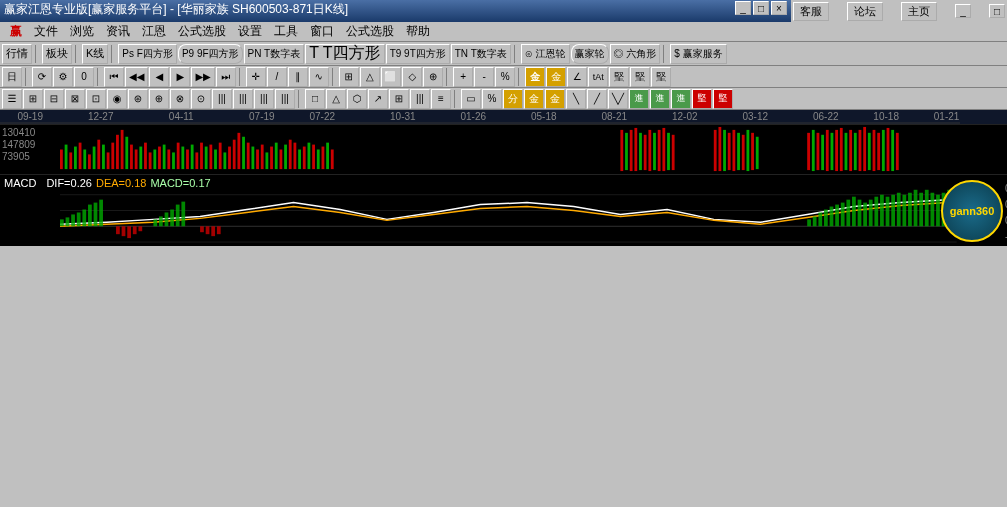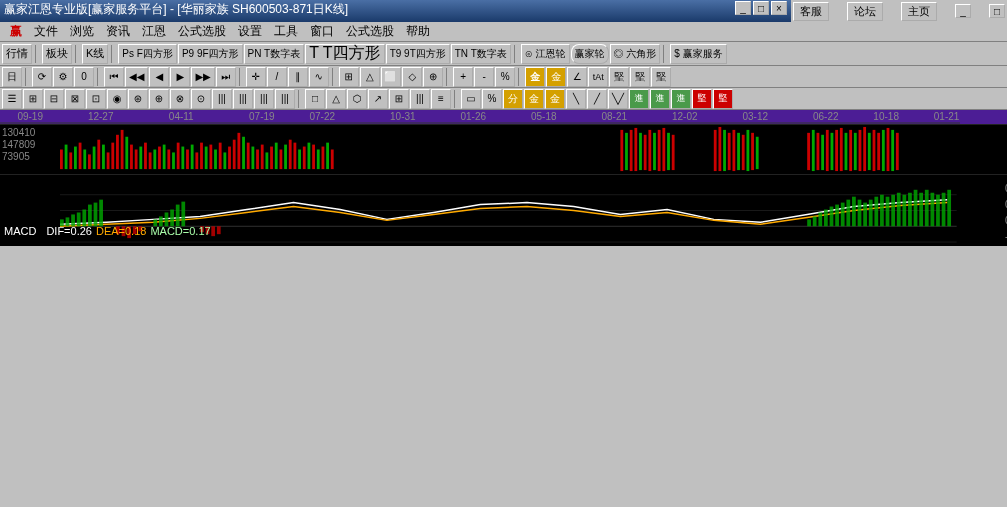--- a/index.html
+++ b/index.html
@@ -172,21 +172,21 @@
 </div>
 
 <div class="toolbar-row">
   <div class="tb-btn" style="font-size:11px;">行情</div>
   <div class="tb-sep"></div>
   <div class="tb-btn" style="font-size:11px;">板块</div>
   <div class="tb-sep"></div>
   <div class="tb-btn" style="font-size:11px;">K线</div>
   <div class="tb-sep"></div>
   <div class="tb-btn" style="font-size:10px;">Ps F四方形</div>
-  <div class="tb-btn" style="font-size:10px;">P9 9F四方形</div>
+  <div class="tb-btn" style="font-size:10px;border-radius:8px;">P9 9F四方形</div>
   <div class="tb-btn" style="font-size:10px;">PN T数字表</div>
   <div class="tb-btn" style="font-size:16px;text-align:center;">T T四方形</div>
   <div class="tb-btn" style="font-size:10px;">T9 9T四方形</div>
   <div class="tb-btn" style="font-size:10px;">TN T数字表</div>
   <div class="tb-sep"></div>
   <div class="tb-btn" style="font-size:10px;">⊙ 江恩轮</div>
   <div class="tb-btn" style="font-size:10px;border-radius:8px;">赢家轮</div>
   <div class="tb-btn" style="font-size:10px;">◎ 六角形</div>
   <div class="tb-sep"></div>
   <div class="tb-btn" style="font-size:10px;">$ 赢家服务</div>
@@ -262,21 +262,21 @@
   <div class="tb-btn">╲</div>
   <div class="tb-btn">╱</div>
   <div class="tb-btn">╲╱</div>
   <div class="tb-btn" style="background:#4a9a4a;color:#fff;font-size:9px;">進</div>
   <div class="tb-btn" style="background:#4a9a4a;color:#fff;font-size:9px;">進</div>
   <div class="tb-btn" style="background:#4a9a4a;color:#fff;font-size:9px;">進</div>
   <div class="tb-btn" style="background:#cc0000;color:#fff;font-size:9px;">堅</div>
   <div class="tb-btn" style="background:#cc0000;color:#fff;font-size:9px;">堅</div>
 </div>
 
-<div style="background:#4c1d95; height:14px; position:relative; overflow:hidden;">
+<div style="background:#0f172a; height:14px; position:relative; overflow:hidden;">
   <svg width="100%" height="14" style="position:absolute;top:0;left:0;">
     <line x1="0" y1="13" x2="960" y2="13" stroke="#333" stroke-width="1"></line>
   </svg>
   <span class="date-label" style="left:3%;top:1px;color:#888;font-size:10px;">09-19</span>
   <span class="date-label" style="left:10%;top:1px;color:#888;font-size:10px;">12-27</span>
   <span class="date-label" style="left:18%;top:1px;color:#888;font-size:10px;">04-11</span>
   <span class="date-label" style="left:26%;top:1px;color:#888;font-size:10px;">07-19</span>
   <span class="date-label" style="left:32%;top:1px;color:#888;font-size:10px;">07-22</span>
   <span class="date-label" style="left:40%;top:1px;color:#888;font-size:10px;">10-31</span>
   <span class="date-label" style="left:47%;top:1px;color:#888;font-size:10px;">01-26</span>
@@ -539,21 +539,21 @@
       <rect x="875" y="8" width="3" height="38" fill="#cc0000"></rect>
       <rect x="880" y="5" width="3" height="42" fill="#00aa00"></rect>
       <rect x="885" y="3" width="3" height="44" fill="#cc0000"></rect>
       <rect x="890" y="5" width="3" height="42" fill="#00aa00"></rect>
       <rect x="895" y="8" width="3" height="38" fill="#cc0000"></rect>
     </svg>
   </div>
 
   <div id="macd-area" style="height:72px;background:#000;position:relative;border-top:1px solid #222;">
 
-    <div id="macd-label" style="position:absolute;top:2px;left:4px;z-index:10;display:flex;align-items:flex-start;gap:4px;margin-top:48px;">
+    <div id="macd-label" style="position:absolute;top:2px;left:4px;z-index:10;display:flex;align-items:flex-start;gap:4px;">
       <span class="macd-val">MACD</span>
       <span class="dif-val">DIF=0.26</span>
       <span class="dea-val">DEA=0.18</span>
       <span class="macd-diff">MACD=0.17</span>
     </div>
 
     <div style="position:absolute;right:2px;top:0;color:#888;font-size:10px;z-index:10;">
       <div style="position:absolute;top:8px;">0.92</div>
       <div style="position:absolute;top:24px;">0.55</div>
       <div style="position:absolute;top:40px;">0.18</div>
@@ -620,15 +620,18 @@
       <rect x="908" y="18" width="4" height="34" fill="#00aa00" opacity="0.8"></rect>
       <rect x="914" y="15" width="4" height="37" fill="#00aa00" opacity="0.8"></rect>
       <rect x="920" y="18" width="4" height="34" fill="#00aa00" opacity="0.8"></rect>
       <rect x="926" y="15" width="4" height="37" fill="#00aa00" opacity="0.8"></rect>
       <rect x="932" y="18" width="4" height="34" fill="#00aa00" opacity="0.8"></rect>
       <rect x="938" y="20" width="4" height="32" fill="#00aa00" opacity="0.8"></rect>
       <rect x="944" y="18" width="4" height="34" fill="#00aa00" opacity="0.8"></rect>
       <rect x="950" y="15" width="4" height="37" fill="#00aa00" opacity="0.8"></rect>
     </svg>
 
+    <div style="position:absolute;bottom:4px;right:4px;width:62px;height:62px;background:radial-gradient(circle,#1a6b8a,#0a3a4a);border-radius:50%;display:flex;flex-direction:column;align-items:center;justify-content:center;border:2px solid #ffd700;z-index:30;">
+      <span style="color:#ffd700;font-size:11px;font-weight:bold;">gann360</span>
+    </div>
   </div>
 
 </div>
 
 </body></html>

